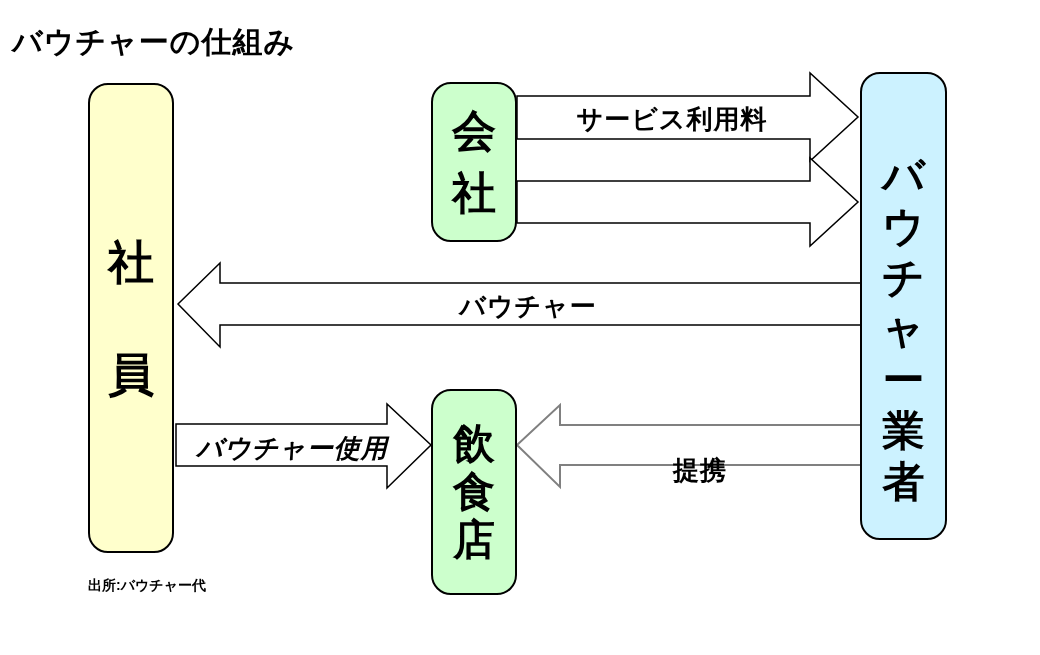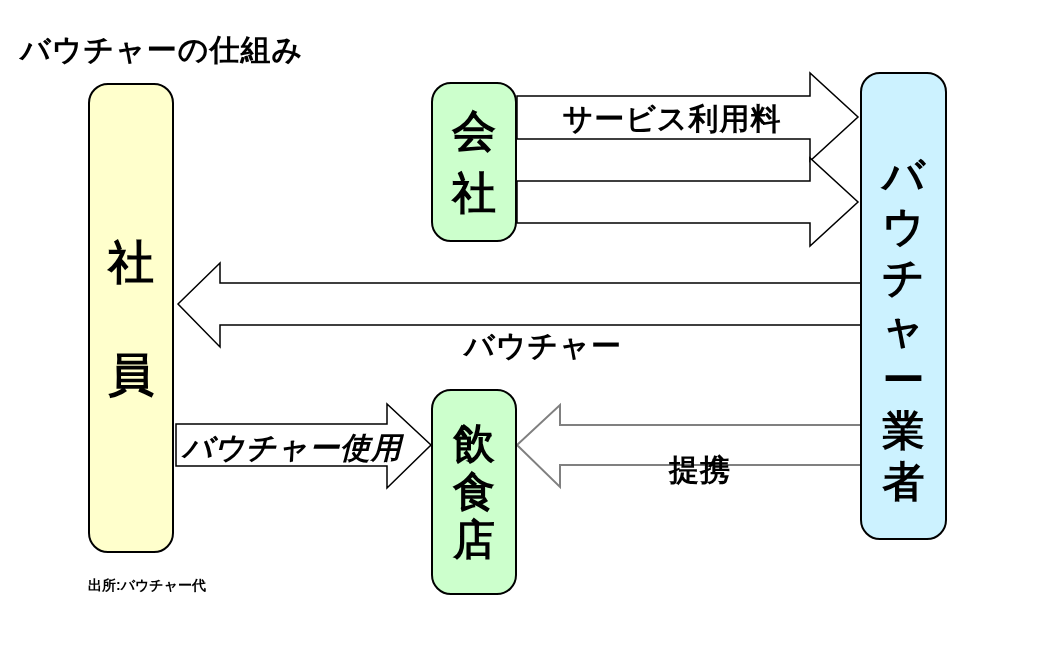--- a/index.html
+++ b/index.html
@@ -13,21 +13,21 @@
     width: 1040px;
     height: 655px;
     background: #FFFFFF;
     overflow: hidden;
     color: #000000;
   }
   .diagram-title {
     position: absolute;
     left: 12px;
     top: 22px;
-    margin: 8px;
+    margin: 0;
     font-size: 30px;
     font-weight: bold;
     letter-spacing: 1px;
     color: #000000;
     white-space: nowrap;
   }
   .arrows-layer {
     position: absolute;
     left: 0;
     top: 0;
@@ -54,28 +54,28 @@
   .node-restaurant { left: 431px; top: 389px; width: 86px; height: 206px; background: #CCFFCC; }
   .node-vendor     { left: 860px; top: 72px;  width: 87px; height: 468px; background: #CCF2FF; }
   .node-employee   .node-label { font-size: 46px; line-height: 112px; }
   .node-company    .node-label { font-size: 44px; line-height: 62px; }
   .node-restaurant .node-label { font-size: 42px; line-height: 48px; }
   .node-vendor     .node-label { font-size: 42px; line-height: 51px; position: relative; top: 22px; }
   .arrow-label {
     position: absolute;
     transform: translate(-50%, -50%);
     font-weight: bold;
-    font-size: 30px;
+    font-size: 26px;
     letter-spacing: 1px;
     color: #000000;
     white-space: nowrap;
   }
   .arrow-label-service-fee  { left: 672px; top: 119px; }
   .arrow-label-voucher-cost { left: 690px; top: 200px; }
-  .arrow-label-voucher      { left: 543px; top: 306px; margin-top: 40px; }
+  .arrow-label-voucher      { left: 528px; top: 306px; }
   .arrow-label-voucher-use  { left: 292px; top: 448px; font-style: italic; }
   .arrow-label-partnership  { left: 700px; top: 470px; }
   .source-note {
     position: absolute;
     left: 88px;
     top: 577px;
     font-size: 14px;
     font-weight: bold;
     color: #000000;
     white-space: nowrap;

